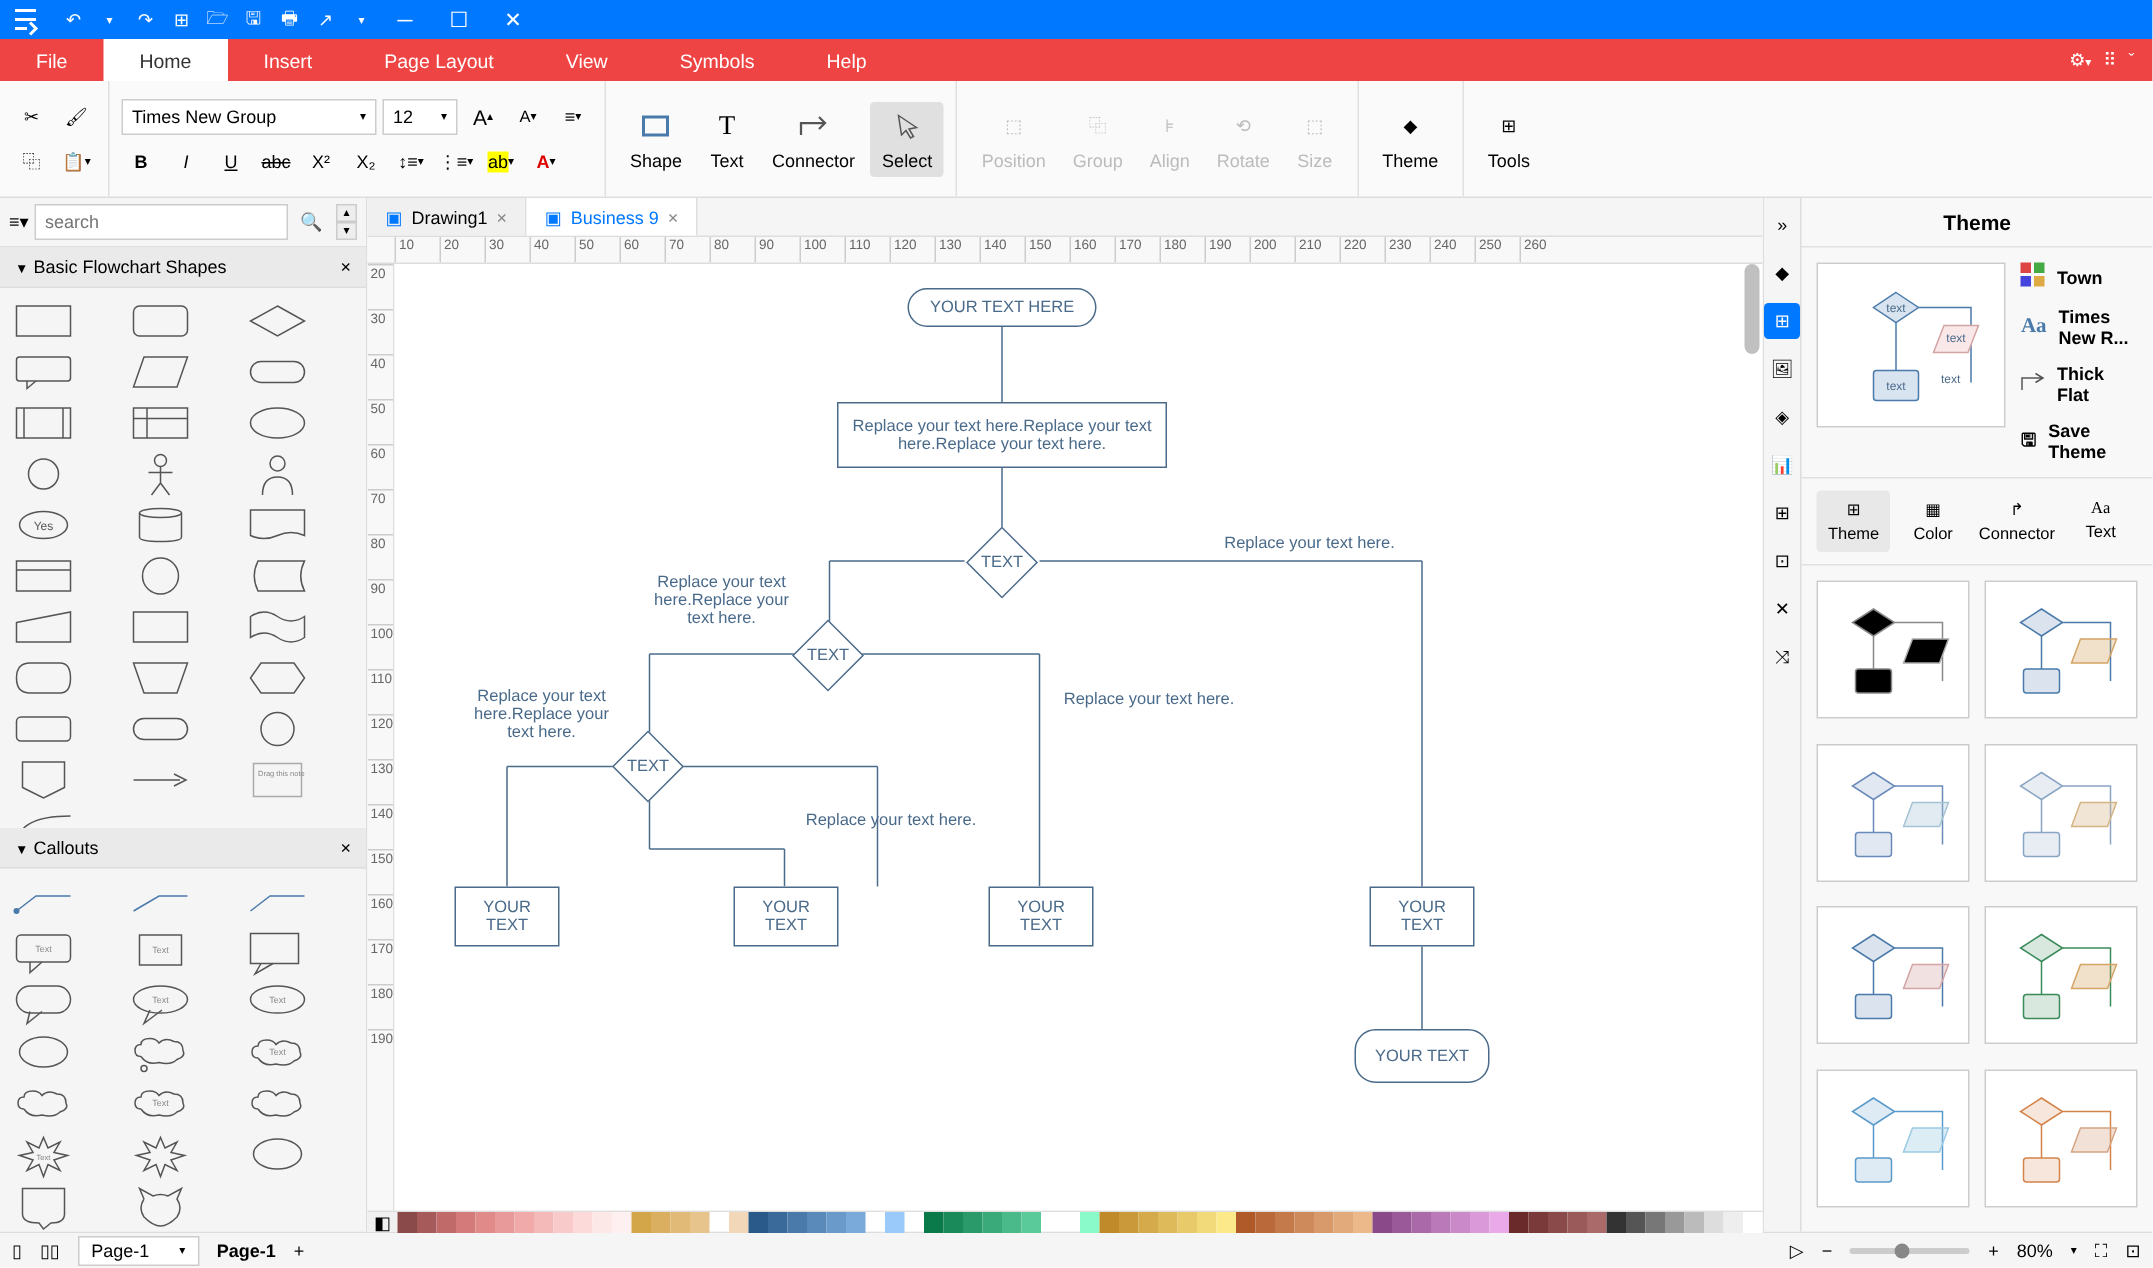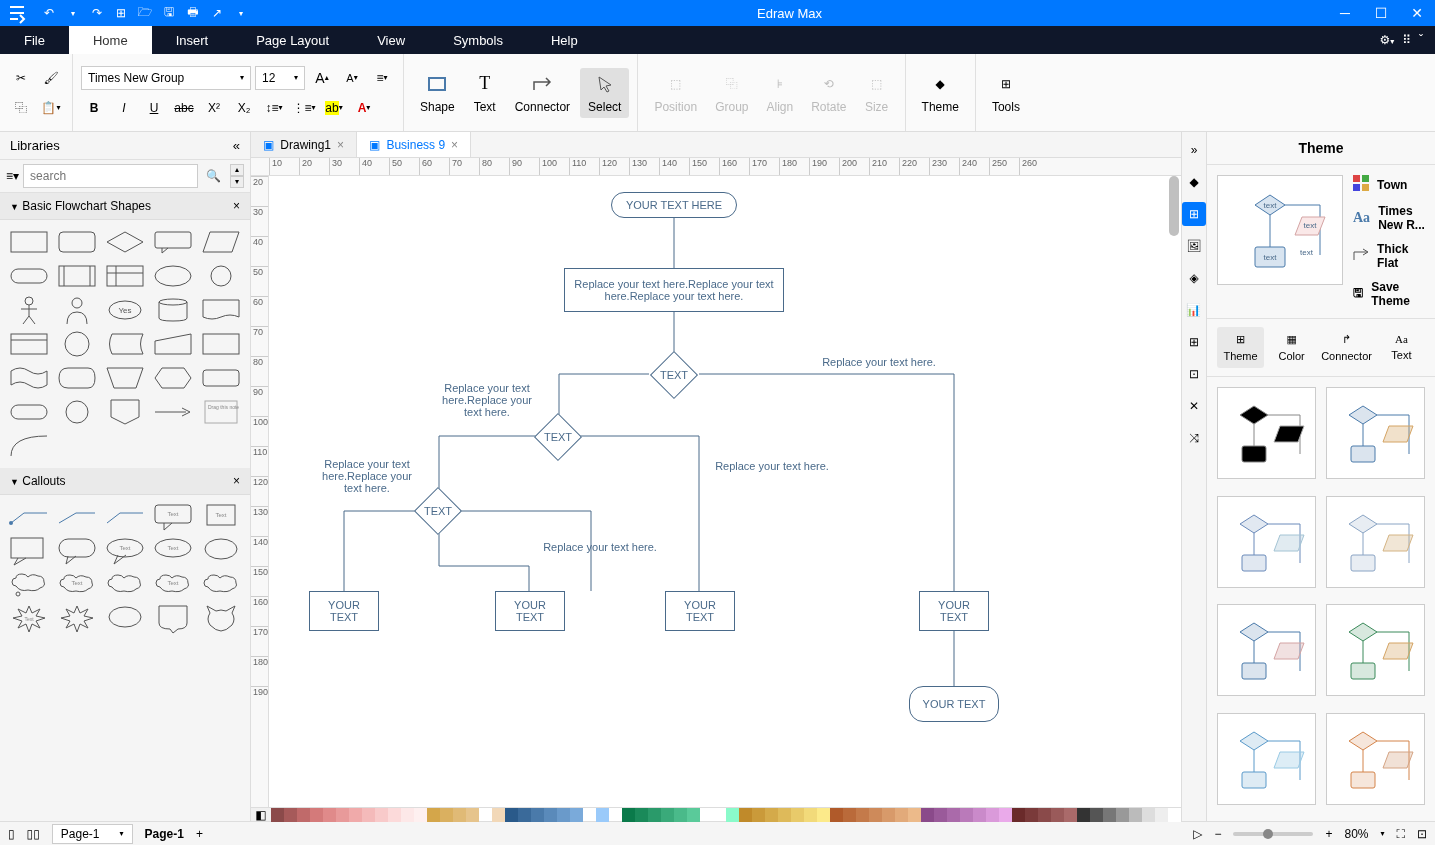--- a/index.html
+++ b/index.html
@@ -8,21 +8,21 @@
 
 .titlebar { background: #0078ff; height: 26px; display: flex; align-items: center; color: white; }
 .titlebar .logo { width: 34px; height: 26px; display: flex; align-items: center; justify-content: center; font-weight: bold; font-size: 16px; }
 .titlebar .qat { display: flex; gap: 2px; padding-left: 4px; }
 .titlebar .qat span { width: 22px; height: 22px; display: flex; align-items: center; justify-content: center; cursor: pointer; }
 .titlebar .title { flex: 1; text-align: center; font-size: 13px; }
 .titlebar .wincontrols { display: flex; }
 .titlebar .wincontrols span { width: 36px; height: 26px; display: flex; align-items: center; justify-content: center; cursor: pointer; font-size: 14px; }
 
 
-.menubar { background: #0f172a; height: 28px; display: flex; align-items: stretch; color: white; }
+.menubar { background: #ef4444; height: 28px; display: flex; align-items: stretch; color: white; }
 .menubar .tab { padding: 0 24px; display: flex; align-items: center; cursor: pointer; font-size: 13px; }
 .menubar .tab.active { background: white; color: #333; }
 .menubar .spacer { flex: 1; }
 .menubar .right-icons { display: flex; align-items: center; gap: 8px; padding-right: 12px; }
 .menubar .right-icons span { cursor: pointer; }
 
 
 .ribbon { background: #fafafa; border-bottom: 1px solid #ddd; height: 78px; display: flex; }
 .ribbon-group { border-right: 1px solid #e0e0e0; padding: 4px 8px; display: flex; flex-direction: column; justify-content: center; gap: 4px; }
 .ribbon-row { display: flex; gap: 4px; align-items: center; }
@@ -37,21 +37,21 @@
 
 
 .left-panel { width: 270px; background: #f5f5f5; border-right: 1px solid #ddd; display: flex; flex-direction: column; }
 .panel-header { height: 28px; display: flex; align-items: center; justify-content: space-between; padding: 0 10px; font-size: 13px; border-bottom: 1px solid #e0e0e0; }
 .search-row { display: flex; align-items: center; padding: 4px 6px; gap: 4px; border-bottom: 1px solid #e0e0e0; }
 .search-row input { flex: 1; border: 1px solid #ccc; height: 24px; padding: 0 6px; font-size: 12px; }
 .search-row .search-btn { width: 24px; height: 24px; display: flex; align-items: center; justify-content: center; cursor: pointer; }
 .spinner { width: 14px; display: flex; flex-direction: column; }
 .spinner span { height: 12px; font-size: 8px; text-align: center; cursor: pointer; background: #eee; border: 1px solid #ccc; line-height: 10px; }
 .section-header { background: #eaeaea; padding: 6px 10px; font-size: 12px; display: flex; align-items: center; justify-content: space-between; cursor: pointer; border-bottom: 1px solid #ddd; }
-.shapes-grid { display: grid; grid-template-columns: repeat(5, 1fr); gap: 6px; padding: 8px; overflow-y: auto; }
+.shapes-grid { display: grid; grid-template-columns: repeat(3, 1fr); gap: 6px; padding: 8px; overflow-y: auto; }
 .shape-cell { width: 42px; height: 28px; display: flex; align-items: center; justify-content: center; cursor: pointer; }
 .shapes-scroll { overflow-y: auto; flex: 0 0 auto; }
 
 
 .canvas-area { flex: 1; display: flex; flex-direction: column; background: white; position: relative; }
 .doc-tabs { height: 26px; background: #f5f5f5; border-bottom: 1px solid #ddd; display: flex; align-items: stretch; }
 .doc-tab { padding: 0 12px; display: flex; align-items: center; gap: 6px; border-right: 1px solid #ddd; cursor: pointer; font-size: 12px; background: #f0f0f0; }
 .doc-tab.active { background: white; color: #0078ff; }
 .doc-tab .close { color: #888; font-size: 12px; }
 .ruler-h { height: 18px; background: #f8f8f8; border-bottom: 1px solid #ddd; display: flex; font-size: 9px; color: #666; padding-left: 18px; overflow: hidden; }
@@ -112,21 +112,20 @@
     <span>↶</span>
     <span style="font-size:8px">▾</span>
     <span>↷</span>
     <span>⊞</span>
     <span>🗁</span>
     <span>🖫</span>
     <span>🖶</span>
     <span>↗</span>
     <span style="font-size:8px">▾</span>
   </div>
-  <div class="title">Edraw Max</div>
   <div class="wincontrols">
     <span>─</span>
     <span>☐</span>
     <span>✕</span>
   </div>
 </div>
 
 <div class="menubar">
   <div class="tab">File</div>
   <div class="tab active">Home</div>
@@ -257,24 +256,20 @@
     <div class="ribbon-vert-btn">
         <div class="icon">⊞</div>
         <span class="label">Tools</span>
       </div>
   </div>
 </div>
 
 <div class="main">
 
   <div class="left-panel">
-    <div class="panel-header">
-      <span>Libraries</span>
-      <span>«</span>
-    </div>
     <div class="search-row">
       <span>≡▾</span>
       <input placeholder="search" style="">
       <span class="search-btn">🔍</span>
       <div class="spinner">
           <span>▴</span>
           <span>▾</span>
         </div>
     </div>
     <div class="section-header">

